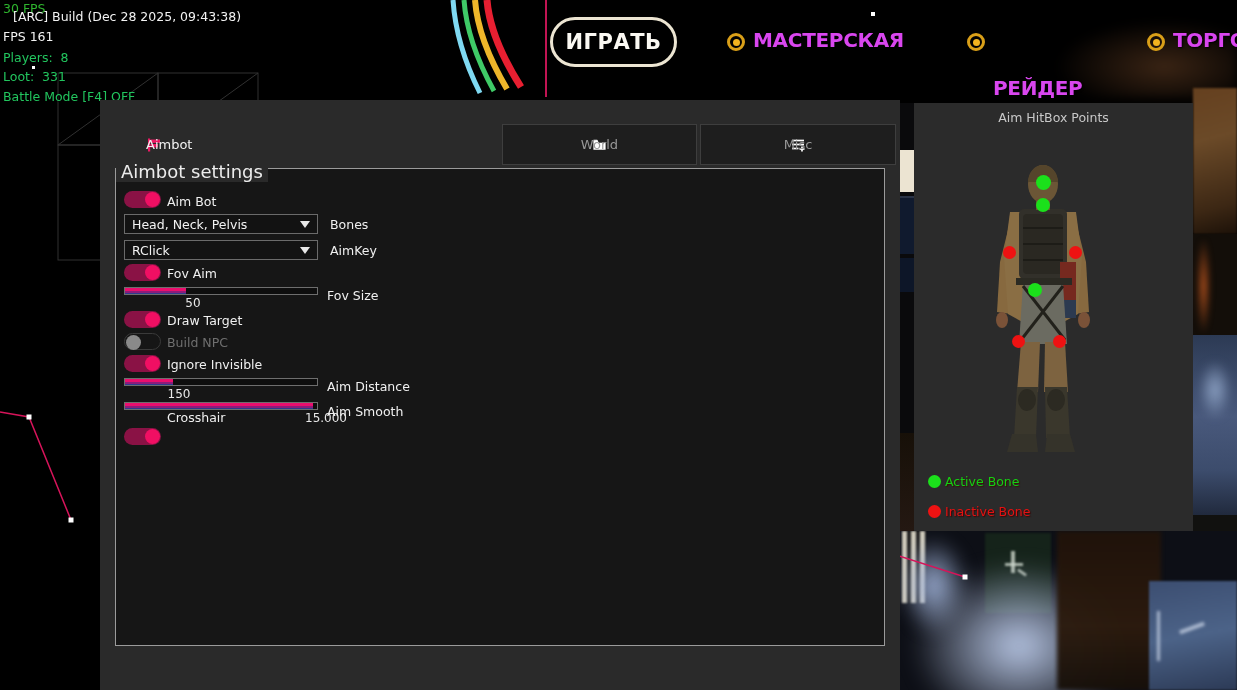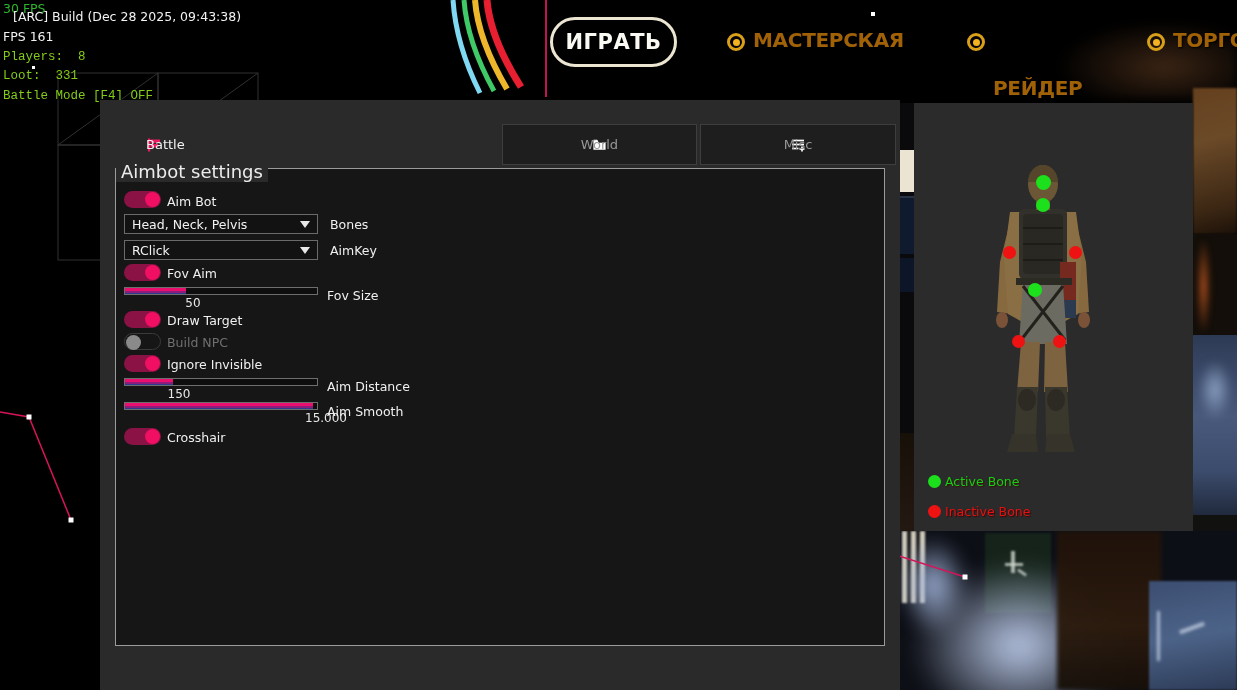--- a/index.html
+++ b/index.html
@@ -46,30 +46,30 @@
   .scene-br .column{left:158px;top:0;width:104px;height:159px;
     background:linear-gradient(180deg,#20130a 0%,#2c1b0e 60%,#17100a 100%);filter:blur(2px);opacity:.97;}
   .scene-br .window{left:250px;top:50px;width:88px;height:109px;
     background:linear-gradient(170deg,#3c4e71 0%,#4c6388 50%,#2c3a56 100%);filter:blur(1px);}
   .scene-br .window i{position:absolute;background:#cdd8ea;opacity:.75;filter:blur(1px);}
 
   
   .dbg{font-size:12.5px;white-space:pre;text-shadow:1px 1px 1px #000;}
   .dbg.green{color:#2eb52e;}
   .dbg.white{color:#f2f2f2;}
-  .dbg.red{color:#84cc16;font-family:Liberation Mono, monospace;}
+  .dbg.red{color:#22c55e;}
 
   
   .play-btn{left:550px;top:17px;width:127px;height:50px;border:3px solid #ece5d2;border-radius:26px;
     display:flex;align-items:center;justify-content:center;color:#faf8f2;font-weight:bold;
     font-size:21px;letter-spacing:.5px;background:rgba(0,0,0,.25);cursor:pointer;}
   .coin{width:20px;height:20px;}
   .coin .ring{left:1px;top:1px;width:18px;height:18px;border:3px solid #d99f18;border-radius:50%;}
   .coin .dotc{left:7px;top:7px;width:7px;height:7px;border-radius:50%;background:#f2b31f;}
-  .menu-label{font-size:20px;font-weight:bold;color:#a16207;letter-spacing:-0.3px;white-space:nowrap;
+  .menu-label{font-size:20px;font-weight:bold;color:#d946ef;letter-spacing:-0.3px;white-space:nowrap;
     text-shadow:1px 1px 2px #000;}
   #menu-item-3-label{width:66px;overflow:hidden;}
 
   
   .main-panel{left:100px;top:100px;width:800px;height:590px;background:#2a2a2a;}
   .tab-active{left:146px;top:124px;height:41px;display:flex;align-items:center;gap:16px;cursor:pointer;}
   .tab-active .lbl{position:static;color:#f2f2f2;font-size:13px;}
   .tab-box{top:124px;height:41px;background:#1e1e1e;border:1px solid #3e3e3e;
     display:flex;align-items:center;justify-content:center;gap:14px;cursor:pointer;}
   .tab-box .lbl{position:static;color:#989898;font-size:13px;}
@@ -204,21 +204,21 @@
   <div class="menu-label" id="menu-item-3-label" style="left:1173px;top:28px;">ТОРГО</div>
 
   <div class="main-panel"></div>
 
   <div class="tab-active">
     <svg width="16" height="16" viewBox="0 0 16 16">
       <rect x="2" y="1.5" width="2.2" height="13" fill="#ec1a64"></rect>
       <rect x="4.5" y="2.5" width="9.5" height="3.4" fill="#ec1a64"></rect>
       <rect x="4.5" y="7" width="7.5" height="3.4" fill="#ec1a64"></rect>
     </svg>
-    <span class="lbl">Battle</span>
+    <span class="lbl">Aimbot</span>
   </div>
 
 
   <div class="tab-box" style="left:502px;width:195px;">
     <svg width="15" height="15" viewBox="0 0 16 16">
       <path d="M1.5,4 h4.5 l1.5,2 h7 v7.5 h-13 z" fill="#fff"></path>
       <path d="M1.5,4 v-1 h4 l1,1.2 z" fill="#fff"></path>
     </svg>
     <span class="lbl">World</span>
   </div>
@@ -290,23 +290,24 @@
 
   <div class="slider" style="left:124px;top:402px;">
     <span class="fill" style="width: 98%;"></span>
   </div>
   <div class="slider-value" style="left:296px;top:411px;">15.000</div>
   <div class="ctl-label" style="left:327px;top:404px;">Aim Smooth</div>
 
   <div class="toggle on" style="left:124px;top:428px;">
       <span class="knob"></span>
     </div>
-  <div class="ctl-label" style="left:167px;top:430px;">Crosshair</div>
+  <div class="ctl-label" style="left:167px;top:410px;">Crosshair</div>
 
   <div class="right-panel">
+    <div class="rp-title">Aim HitBox Points</div>
 
     <svg class="character" viewBox="0 0 106 292">
 
       <polygon points="22,52 10,100 7,150 21,152 30,102" fill="#87693f"></polygon>
       <polygon points="84,52 96,100 99,150 85,152 76,102" fill="#87693f"></polygon>
       <ellipse cx="12" cy="158" rx="6" ry="8" fill="#7a5238"></ellipse>
       <ellipse cx="94" cy="158" rx="6" ry="8" fill="#7a5238"></ellipse>
 
       <path d="M20,50 L86,50 L92,95 L88,152 L70,162 L36,162 L18,152 L14,95 Z" fill="#8a6e44"></path>
 

